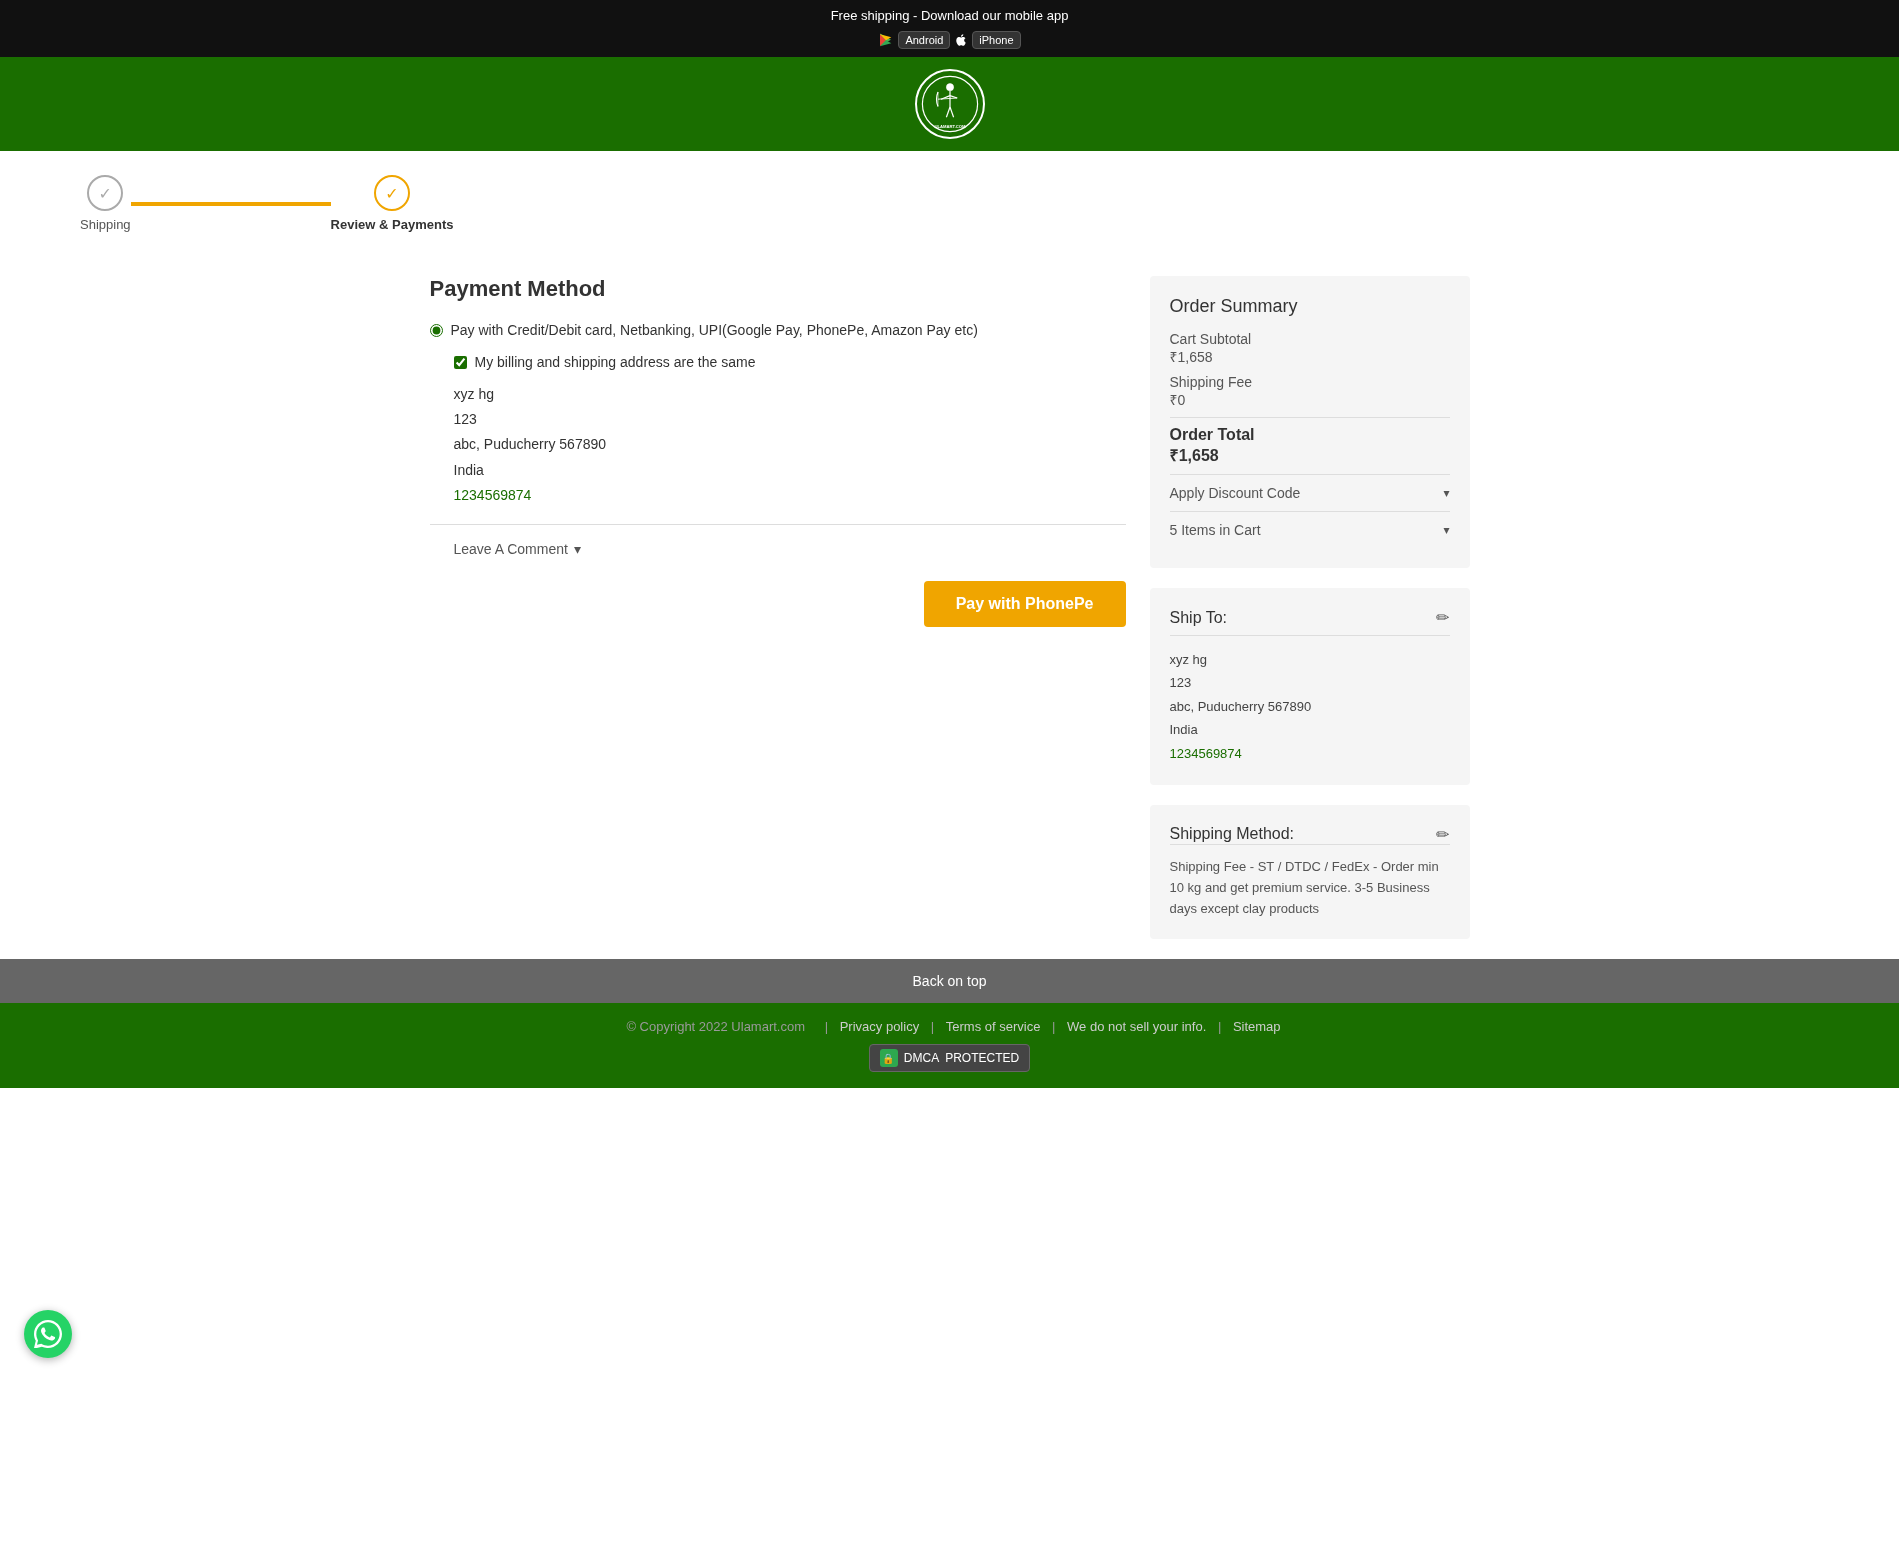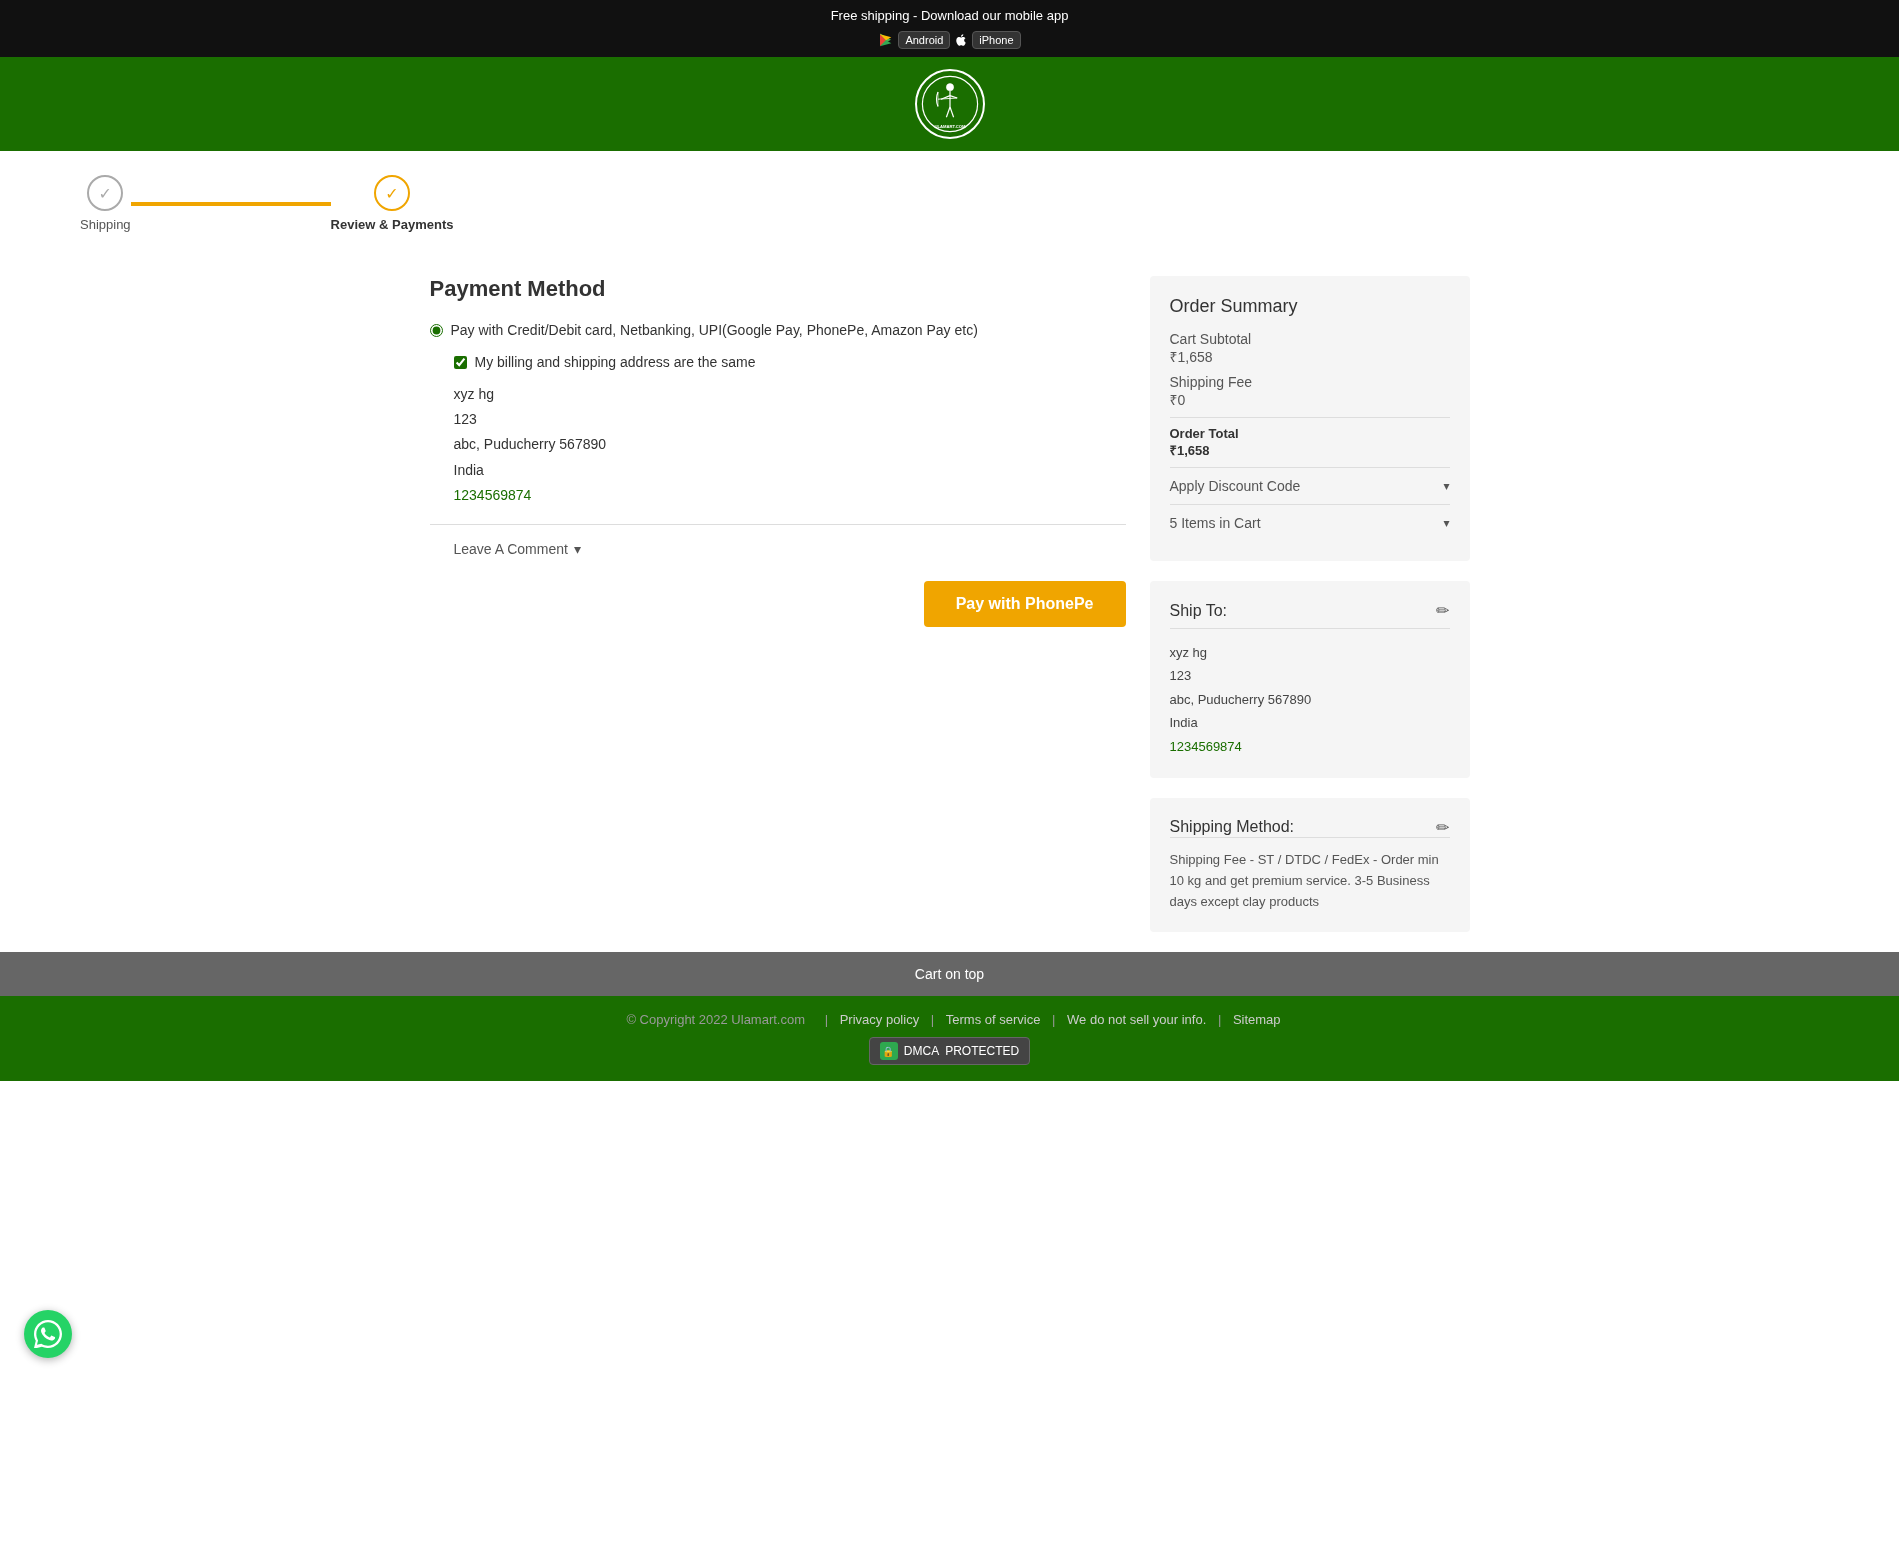--- a/index.html
+++ b/index.html
@@ -220,21 +220,21 @@
       display: flex;
       justify-content: center;
       margin-bottom: 8px;
       font-size: 14px;
       color: #555;
       flex-direction: column;
     }
     .summary-row.total {
       font-weight: bold;
       color: #333;
-      font-size: 13px;
+      font-size: 16px;
       padding-top: 8px;
       border-top: 1px solid #ddd;
       margin-top: 8px;
     }
     .summary-accordion {
       display: flex;
       justify-content: space-between;
       align-items: center;
       padding: 10px 0;
       border-top: 1px solid #ddd;
@@ -529,21 +529,21 @@
 </div>
 
 <div class="whatsapp-float">
   <svg class="whatsapp-icon-svg" viewBox="0 0 24 24" xmlns="http://www.w3.org/2000/svg">
     <path d="M17.472 14.382c-.297-.149-1.758-.867-2.03-.967-.273-.099-.471-.148-.67.15-.197.297-.767.966-.94 1.164-.173.199-.347.223-.644.075-.297-.15-1.255-.463-2.39-1.475-.883-.788-1.48-1.761-1.653-2.059-.173-.297-.018-.458.13-.606.134-.133.298-.347.446-.52.149-.174.198-.298.298-.497.099-.198.05-.371-.025-.52-.075-.149-.669-1.612-.916-2.207-.242-.579-.487-.5-.669-.51-.173-.008-.371-.01-.57-.01-.198 0-.52.074-.792.372-.272.297-1.04 1.016-1.04 2.479 0 1.462 1.065 2.875 1.213 3.074.149.198 2.096 3.2 5.077 4.487.709.306 1.262.489 1.694.625.712.227 1.36.195 1.871.118.571-.085 1.758-.719 2.006-1.413.248-.694.248-1.289.173-1.413-.074-.124-.272-.198-.57-.347z"></path>
     <path d="M12 0C5.373 0 0 5.373 0 12c0 2.124.552 4.122 1.52 5.859L.057 23.854a.5.5 0 00.59.59l6.085-1.474A11.954 11.954 0 0012 24c6.627 0 12-5.373 12-12S18.627 0 12 0zm0 22c-1.955 0-3.786-.527-5.364-1.447l-.352-.207-3.736.904.921-3.649-.228-.374A9.962 9.962 0 012 12C2 6.477 6.477 2 12 2s10 4.477 10 10-4.477 10-10 10z"></path>
   </svg>
 </div>
 
 <div class="back-to-top">
-  <span>Cart on top</span>
+  <span>Back on top</span>
 </div>
 
 <div class="footer">
   <div class="footer-links">
     <span>© Copyright 2022 Ulamart.com</span>
     <span> | </span>
     <a href="#">Privacy policy</a>
     <span> | </span>
     <a href="#">Terms of service</a>
     <span> | </span>

